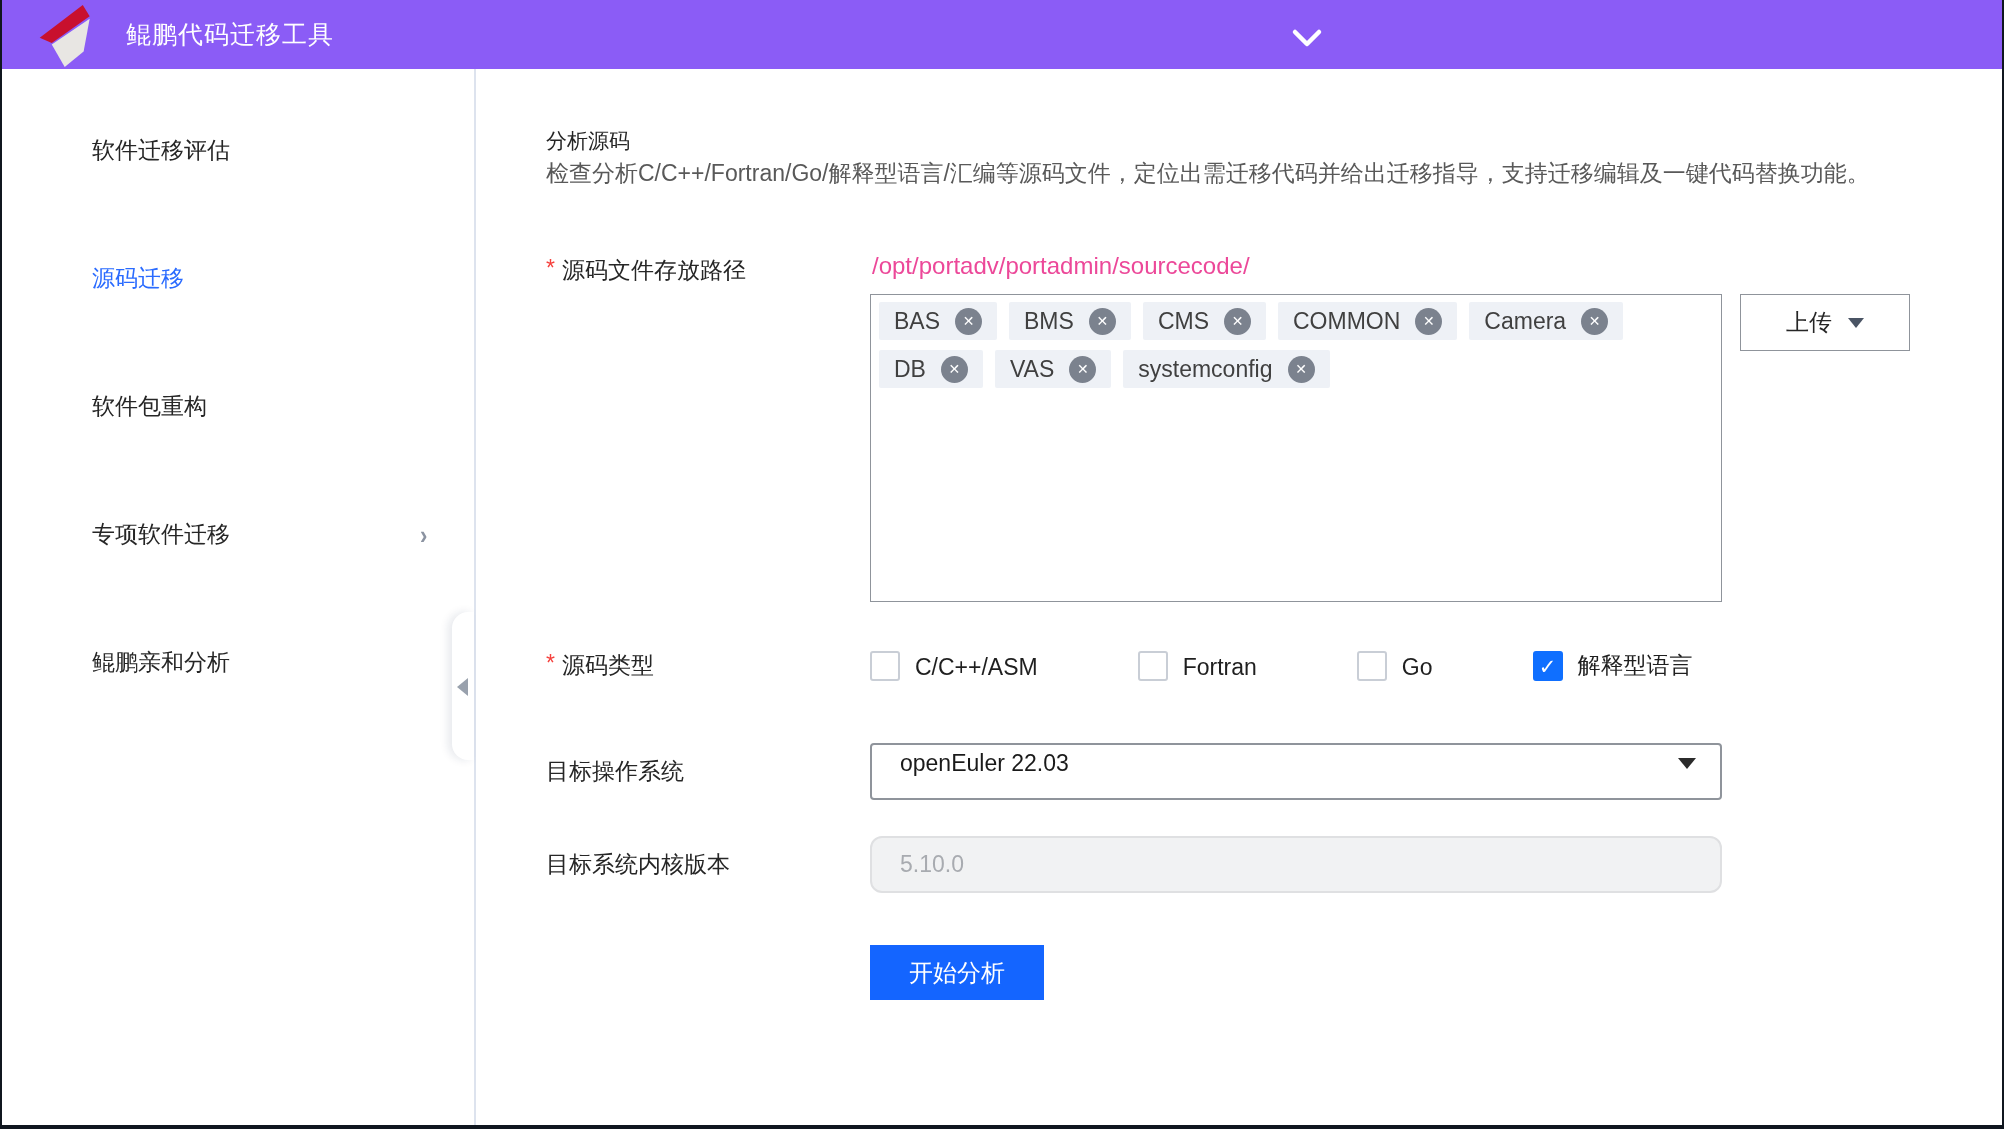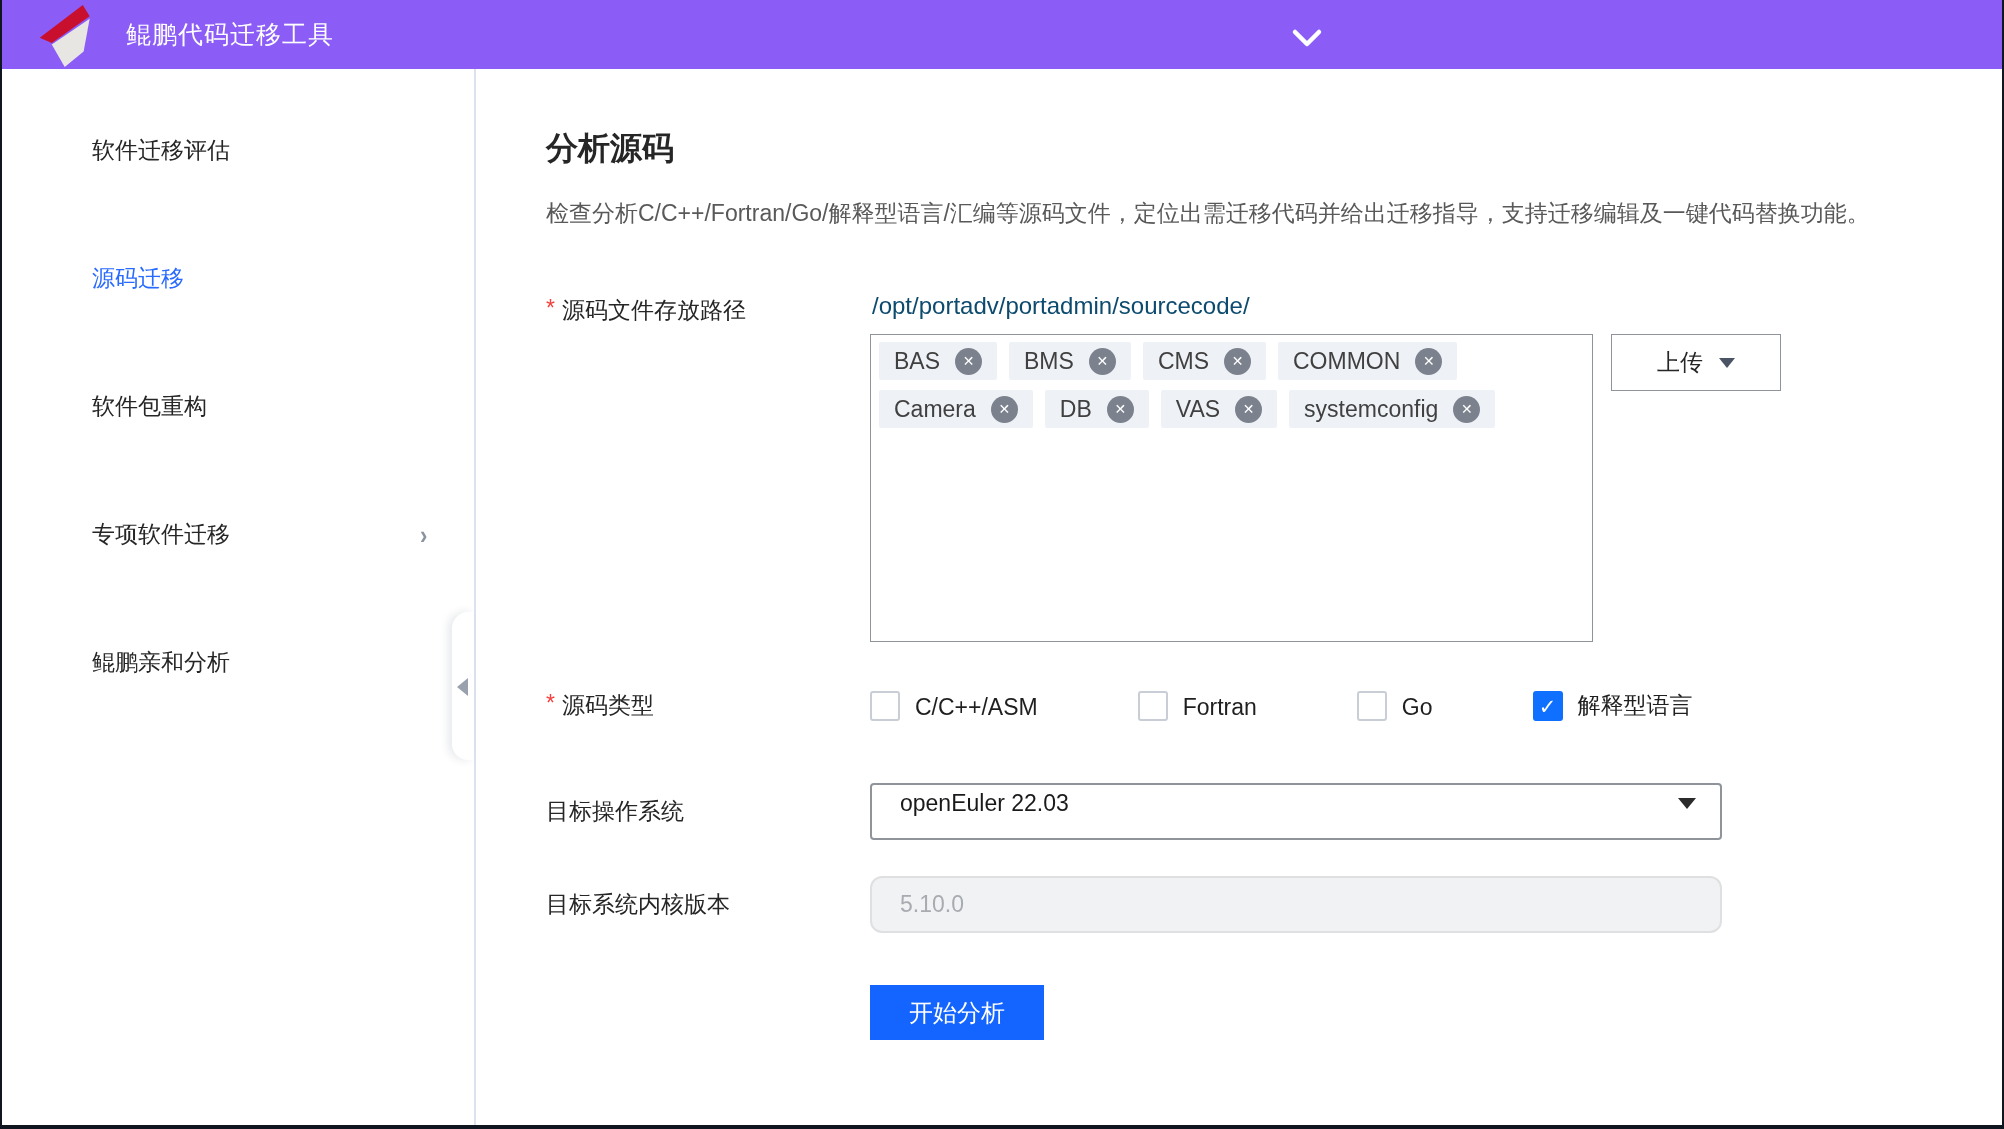--- a/index.html
+++ b/index.html
@@ -24,32 +24,32 @@
   .nav-item.active { color:#2a6bff; }
   .nav-arrow { position:absolute; left:418px; top:2px; font-size:22px; color:#8b93a1; font-weight:700;
     transform:scaleY(1.15); }
   .collapse-handle { position:absolute; right:0; top:543px; width:22px; height:148px; background:#fff;
     border-radius:16px 0 0 16px; box-shadow:-4px 0 9px rgba(20,40,80,0.10); }
   .collapse-tri { position:absolute; left:5px; top:66px; width:0; height:0;
     border-top:9px solid transparent; border-bottom:9px solid transparent; border-right:11px solid #99a1ad; }
 
   
   .main { flex:1; padding:58px 0 0 70px; position:relative; background:#fff; }
-  .page-title { font-size:32px; font-weight:700; color:#262626; margin-bottom:24px; }
+  .page-title { font-size:21px; font-weight:400; color:#262626; }
   .page-desc { font-size:23px; color:#595959; line-height:1.62; max-width:1412px; margin-bottom:60px; }
 
   .form-row { display:flex; margin-bottom:0; }
   .lbl-cell { width:324px; flex:0 0 auto; font-size:23px; color:#262626; display:flex; }
   .req-star { color:#f5413d; margin-right:7px; }
   .row-path { align-items:flex-start; margin-bottom:48px; }
   .row-path .lbl-cell { padding-top:3px; }
 
-  .path-text { font-size:24px; color:#0c4a6e; font-weight:500; margin-bottom:14px; padding-left:2px; }
+  .path-text { font-size:24px; color:#ec4899; font-weight:500; margin-bottom:14px; padding-left:2px; }
   .box-line { display:flex; align-items:flex-start; }
-  .tag-box { width:723px; height:308px; border:1px solid #8f949b; background:#fff;
+  .tag-box { width:852px; height:308px; border:1px solid #8f949b; background:#fff;
     padding:7px 8px; display:flex; flex-wrap:wrap; align-content:flex-start; gap:10px 12px; }
   .tag { display:inline-flex; align-items:center; background:#eef1f6; height:38px;
     padding:0 15px; gap:15px; font-size:23px; color:#404040; border-radius:2px; }
   .tag-close { width:27px; height:27px; border-radius:50%; background:#7b828e; color:#fff;
     font-size:14px; display:flex; align-items:center; justify-content:center; cursor:pointer; }
   .upload-btn { margin-left:18px; width:170px; height:57px; border:1px solid #8f949b; background:#fff;
     display:flex; align-items:center; justify-content:center; gap:16px; font-size:23px; color:#262626;
     cursor:pointer; }
   .caret-down { width:0; height:0; border-left:8px solid transparent; border-right:8px solid transparent;
     border-top:10px solid #4a5464; }

